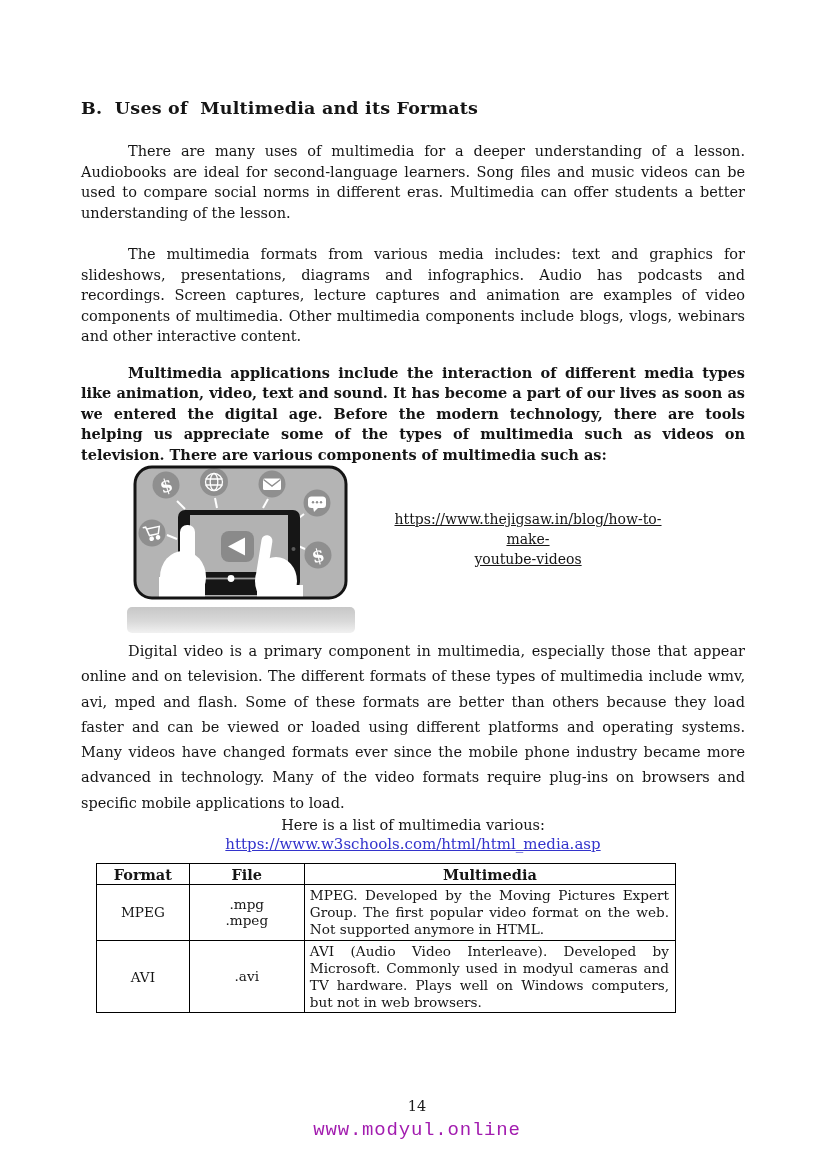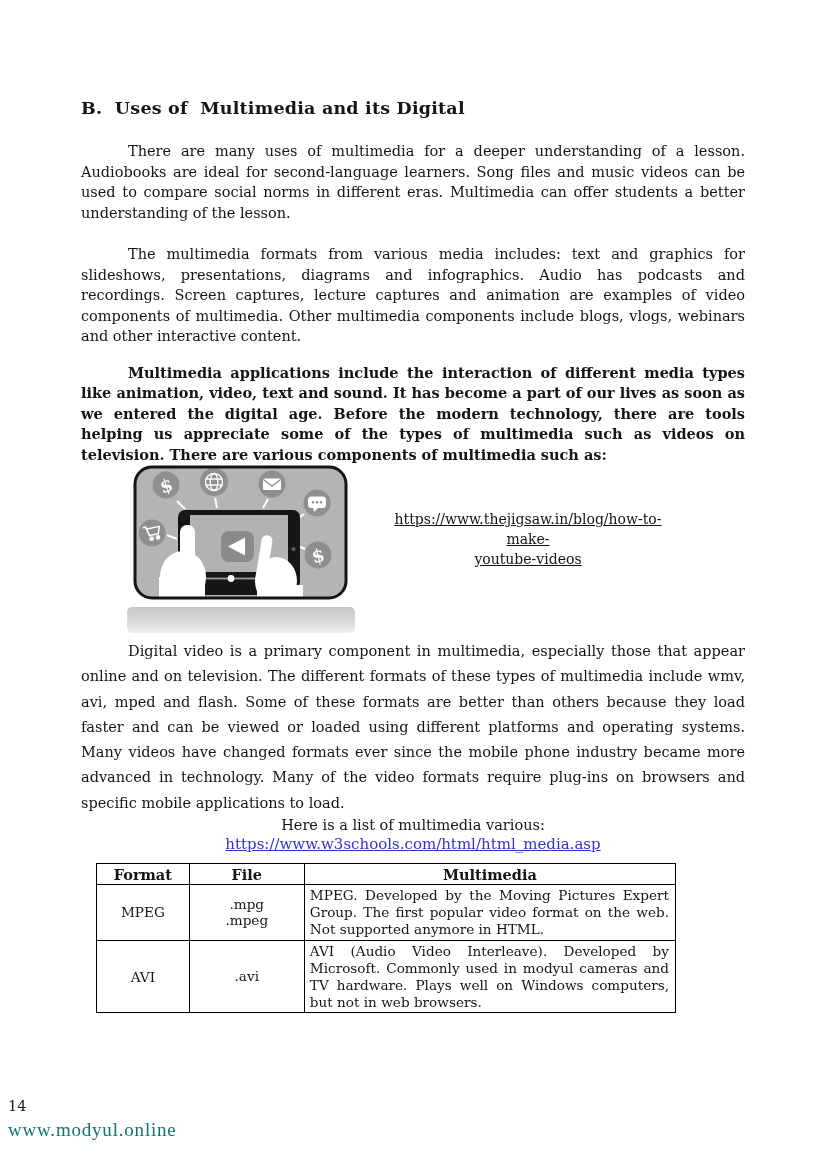--- a/index.html
+++ b/index.html
@@ -75,37 +75,37 @@
     font-size: 13.6px;
   }
   .fmt-table th, .fmt-table td { border: 1.5px solid #000; }
   .fmt-table th { font-size: 14.5px; height: 21px; padding: 0 4px; text-align: center; }
   td.c-format { width: 100px; text-align: center; vertical-align: middle; }
   td.c-file   { width: 135px; text-align: center; vertical-align: middle; line-height: 16.8px; }
   td.c-desc   { width: 448px; text-align: justify; vertical-align: top; padding: 2px 6px 2px 5px; line-height: 16.9px; }
   tr.row-mpeg { height: 50px; }
   tr.row-avi  { height: 62px; }
 
-  .footer { position: absolute; left: 8px; right: 0; top: 1098px; }
+  .footer { position: absolute; left: 8px; right: 0; top: 1098px; text-align: center; }
   .page-num { font-size: 14.5px; color: #1a1a1a; }
   .watermark {
-    font-family: Liberation Serif, serif;
+    font-family: Liberation Mono, monospace;
     font-size: 19px;
-    color: #0f766e;
+    color: #a21caf;
     margin-top: 5px;
     letter-spacing: 0.8px;
   }
 </style>
 </head>
 <body>
 
 <div class="page">
   <div class="content">
 
-    <h2 class="doc-heading">B.  Uses of  Multimedia and its Digital</h2>
+    <h2 class="doc-heading">B.  Uses of  Multimedia and its Formats</h2>
 
     <p class="body p1">There are many uses of multimedia for a deeper understanding of a lesson. Audiobooks are ideal for second-language learners. Song files and music videos can be used to compare social norms in different eras. Multimedia can offer students a better understanding of the lesson.</p>
     <p class="body p2">The multimedia formats from various media includes: text and graphics for slideshows, presentations, diagrams and infographics. Audio has podcasts and recordings. Screen captures, lecture captures and animation are examples of video components of multimedia. Other multimedia components include blogs, vlogs, webinars and other interactive content.</p>
     <p class="body p3">Multimedia applications include the interaction of different media types like animation, video, text and sound. It has become a part of our lives as soon as we entered the digital age.  Before the modern technology, there are tools helping us appreciate some of the types of multimedia such as videos on television. There are various components of multimedia such as:</p>
 
 
     <div class="figure-row">
       <div class="figure">
         <svg width="215" height="135" viewBox="0 0 215 135">
           <defs>

